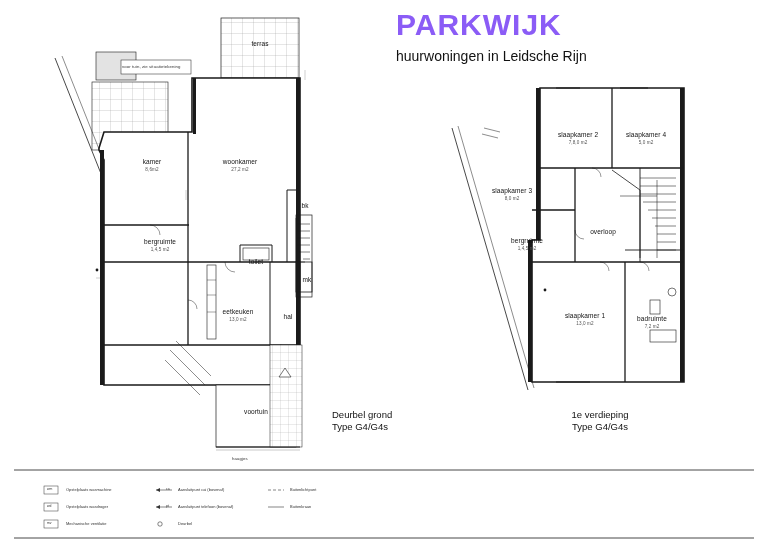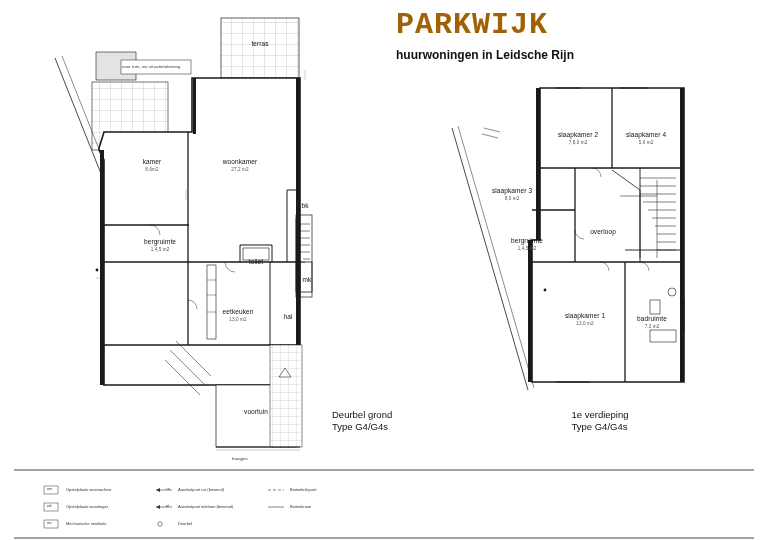--- a/index.html
+++ b/index.html
@@ -10,26 +10,26 @@
     color:#1a1a1a;
     overflow:hidden;
     position:relative;
   }
   #sheet{position:absolute;left:0;top:0;width:768px;height:540px;}
   svg{position:absolute;left:0;top:0;}
   .lbl{position:absolute;font-size:6.5px;line-height:7.5px;color:#111;letter-spacing:.1px;}
   .lbl .sub{display:block;font-size:4.6px;color:#555;}
   .title-main{
     position:absolute;
-    font-family:Liberation Mono, monospace;
+    font-family:Liberation Sans, sans-serif;
     font-weight:bold;
     letter-spacing:1px;
-    color:#a16207;
+    color:#8b5cf6;
   }
-  .title-sub{position:absolute;font-size:12px;font-weight:bold;color:#111;}
+  .title-sub{position:absolute;font-size:14px;font-weight:normal;color:#111;}
   .plan-title{position:absolute;font-size:9.5px;line-height:12px;color:#111;}
   .legend-txt{position:absolute;font-size:4px;color:#333;}
   .ctr{text-align:center;transform:translateX(-50%);}
 </style>
 </head>
 <body>
 
 <div id="sheet">
 
   <svg width="768" height="540" viewBox="0 0 768 540">
@@ -282,21 +282,21 @@
   <div class="lbl ctr" style="left:585px;top:312px;">
     <span>slaapkamer 1</span>
     <span class="sub">13,0 m2</span>
   </div>
 
   <div class="lbl ctr" style="left:652px;top:315px;">
     <span>badruimte</span>
     <span class="sub">7,2 m2</span>
   </div>
 
-  <div class="plan-title ctr" style="left:600px;top:409px;text-align:left;">
+  <div class="plan-title ctr" style="left:600px;top:409px;text-align:center;">
     <span>1e verdieping</span><br>
     <span>Type G4/G4s</span>
   </div>
 
   <div class="legend-txt" style="left:66px;top:487px;">Opstelplaats wasmachine</div>
   <div class="legend-txt" style="left:66px;top:504px;">Opstelplaats wasdroger</div>
   <div class="legend-txt" style="left:66px;top:521px;">Mechanische ventilatie</div>
 
   <div class="legend-txt" style="left:47px;top:487px;font-size:3.4px;">wm</div>
   <div class="legend-txt" style="left:47px;top:504px;font-size:3.4px;">wd</div>

